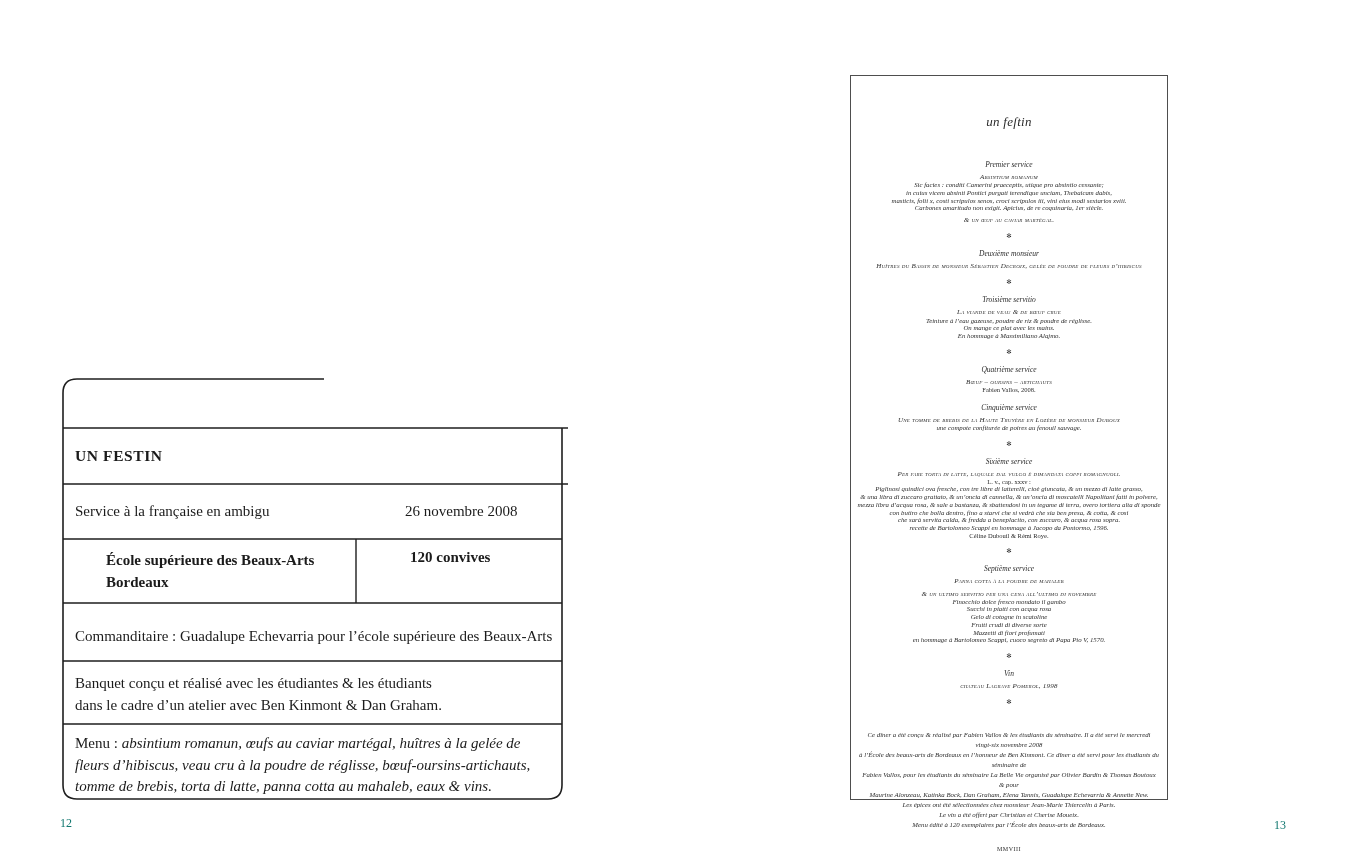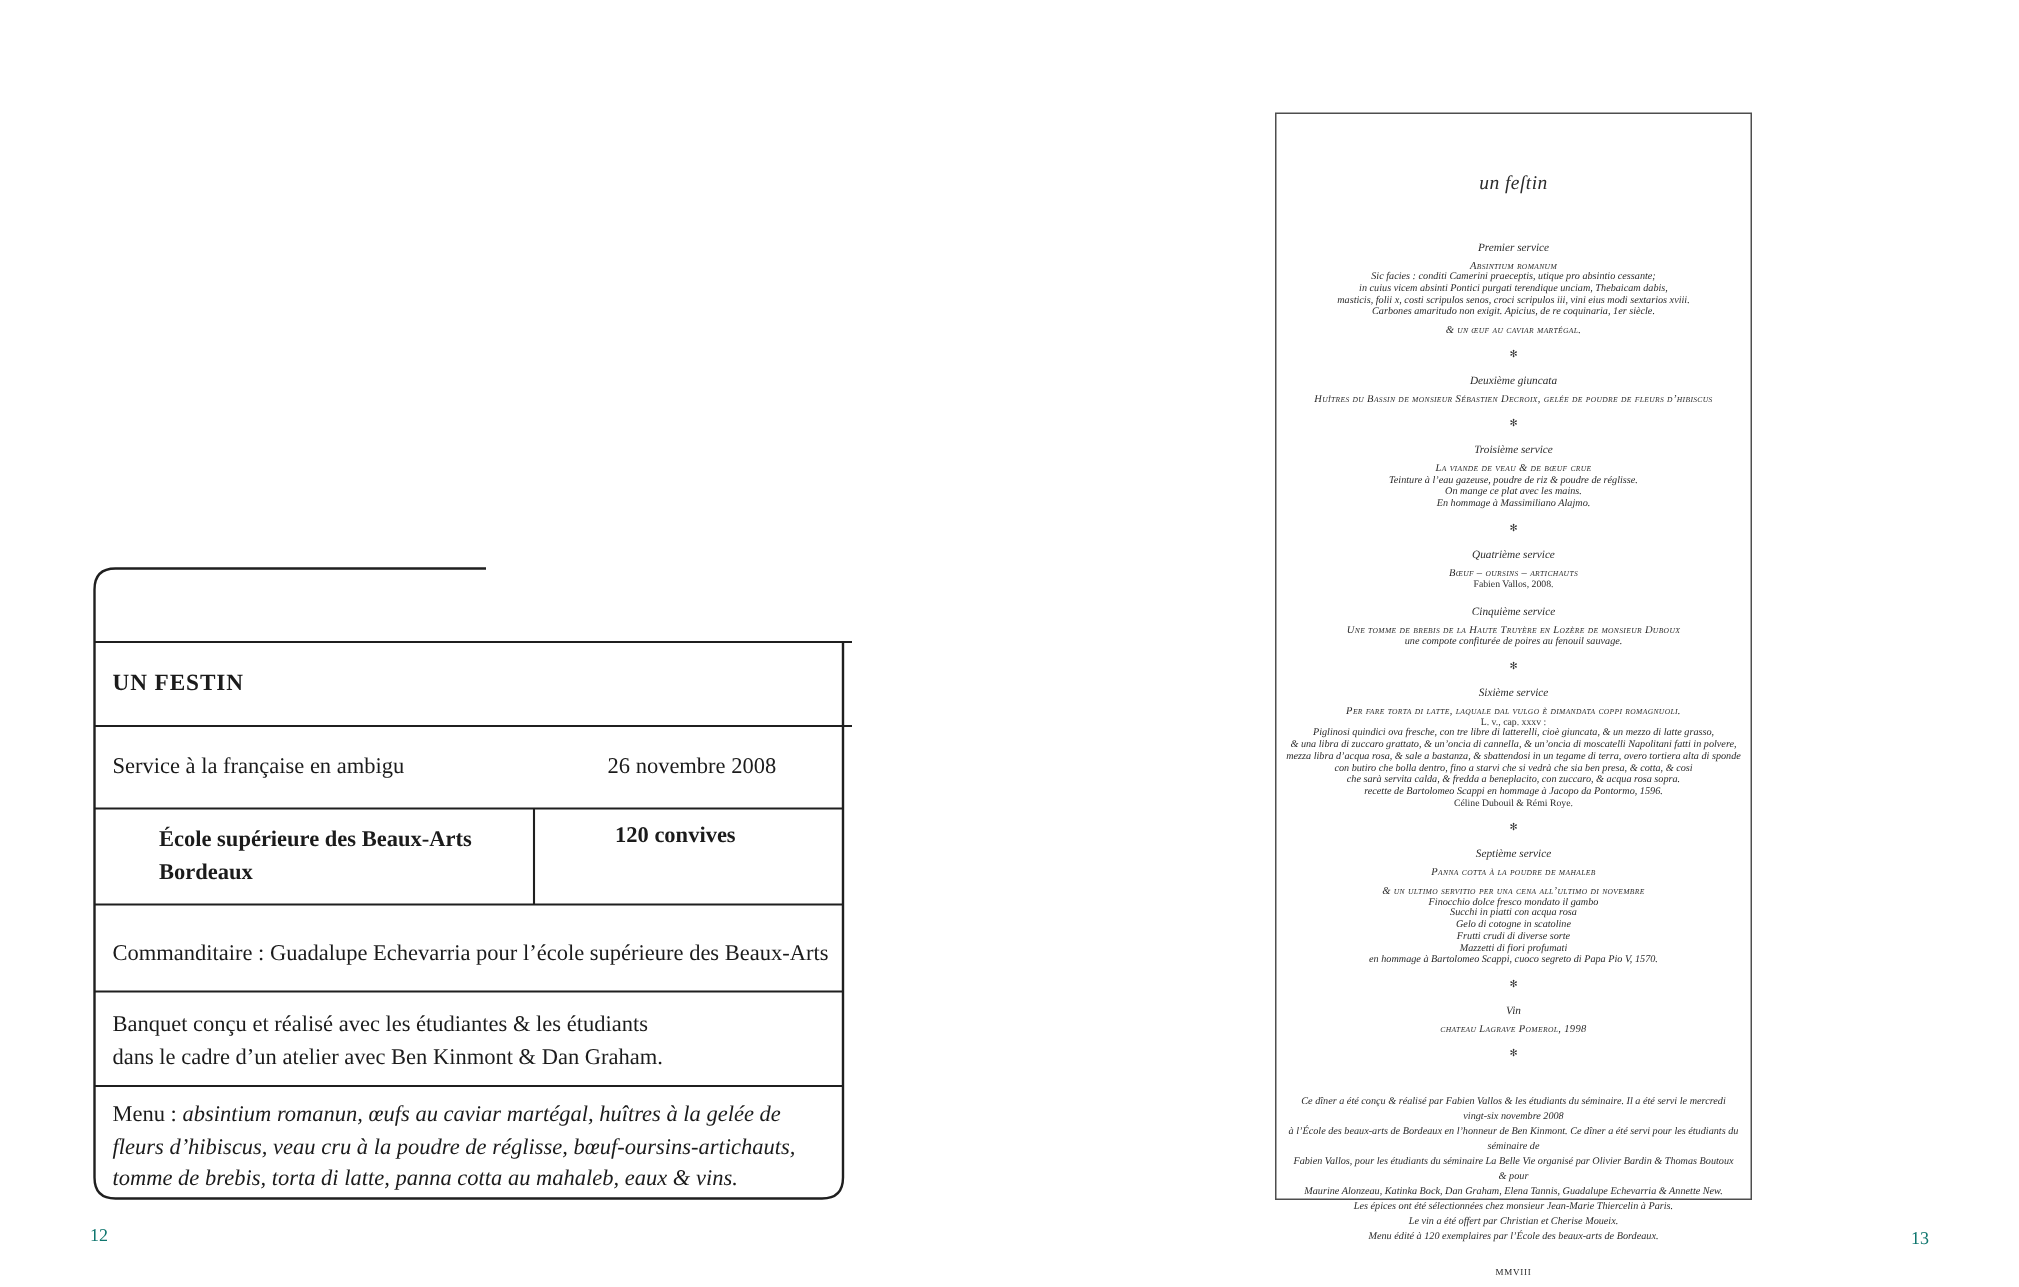--- a/index.html
+++ b/index.html
@@ -106,28 +106,28 @@
             <div class="l-it">in cuius vicem absinti Pontici purgati terendique unciam, Thebaicam dabis,</div>
             <div class="l-it">masticis, folii x, costi scripulos senos, croci scripulos iii, vini eius modi sextarios xviii.</div>
             <div class="l-it">Carbones amaritudo non exigit. Apicius, de re coquinaria, 1er siècle.</div>
           </div>
           <div class="block">
             <div class="l-dish">&amp; un œuf au caviar martégal.</div>
           </div>
           <div class="m-orn">✻</div>
         </div>
         <div class="sec">
-          <div class="sec-heading">Deuxième giuncata</div>
+          <div class="sec-heading">Deuxième monsieur</div>
           <div class="block">
             <div class="l-dish">Huîtres du Bassin de monsieur Sébastien Decroix, gelée de poudre de fleurs d’hibiscus</div>
           </div>
           <div class="m-orn">✻</div>
         </div>
         <div class="sec">
-          <div class="sec-heading">Troisième service</div>
+          <div class="sec-heading">Troisième servitio</div>
           <div class="block">
             <div class="l-dish">La viande de veau &amp; de bœuf crue</div>
             <div class="l-it">Teinture à l’eau gazeuse, poudre de riz &amp; poudre de réglisse.</div>
             <div class="l-it">On mange ce plat avec les mains.</div>
             <div class="l-it">En hommage à Massimiliano Alajmo.</div>
           </div>
           <div class="m-orn">✻</div>
         </div>
         <div class="sec">
           <div class="sec-heading">Quatrième service</div>

